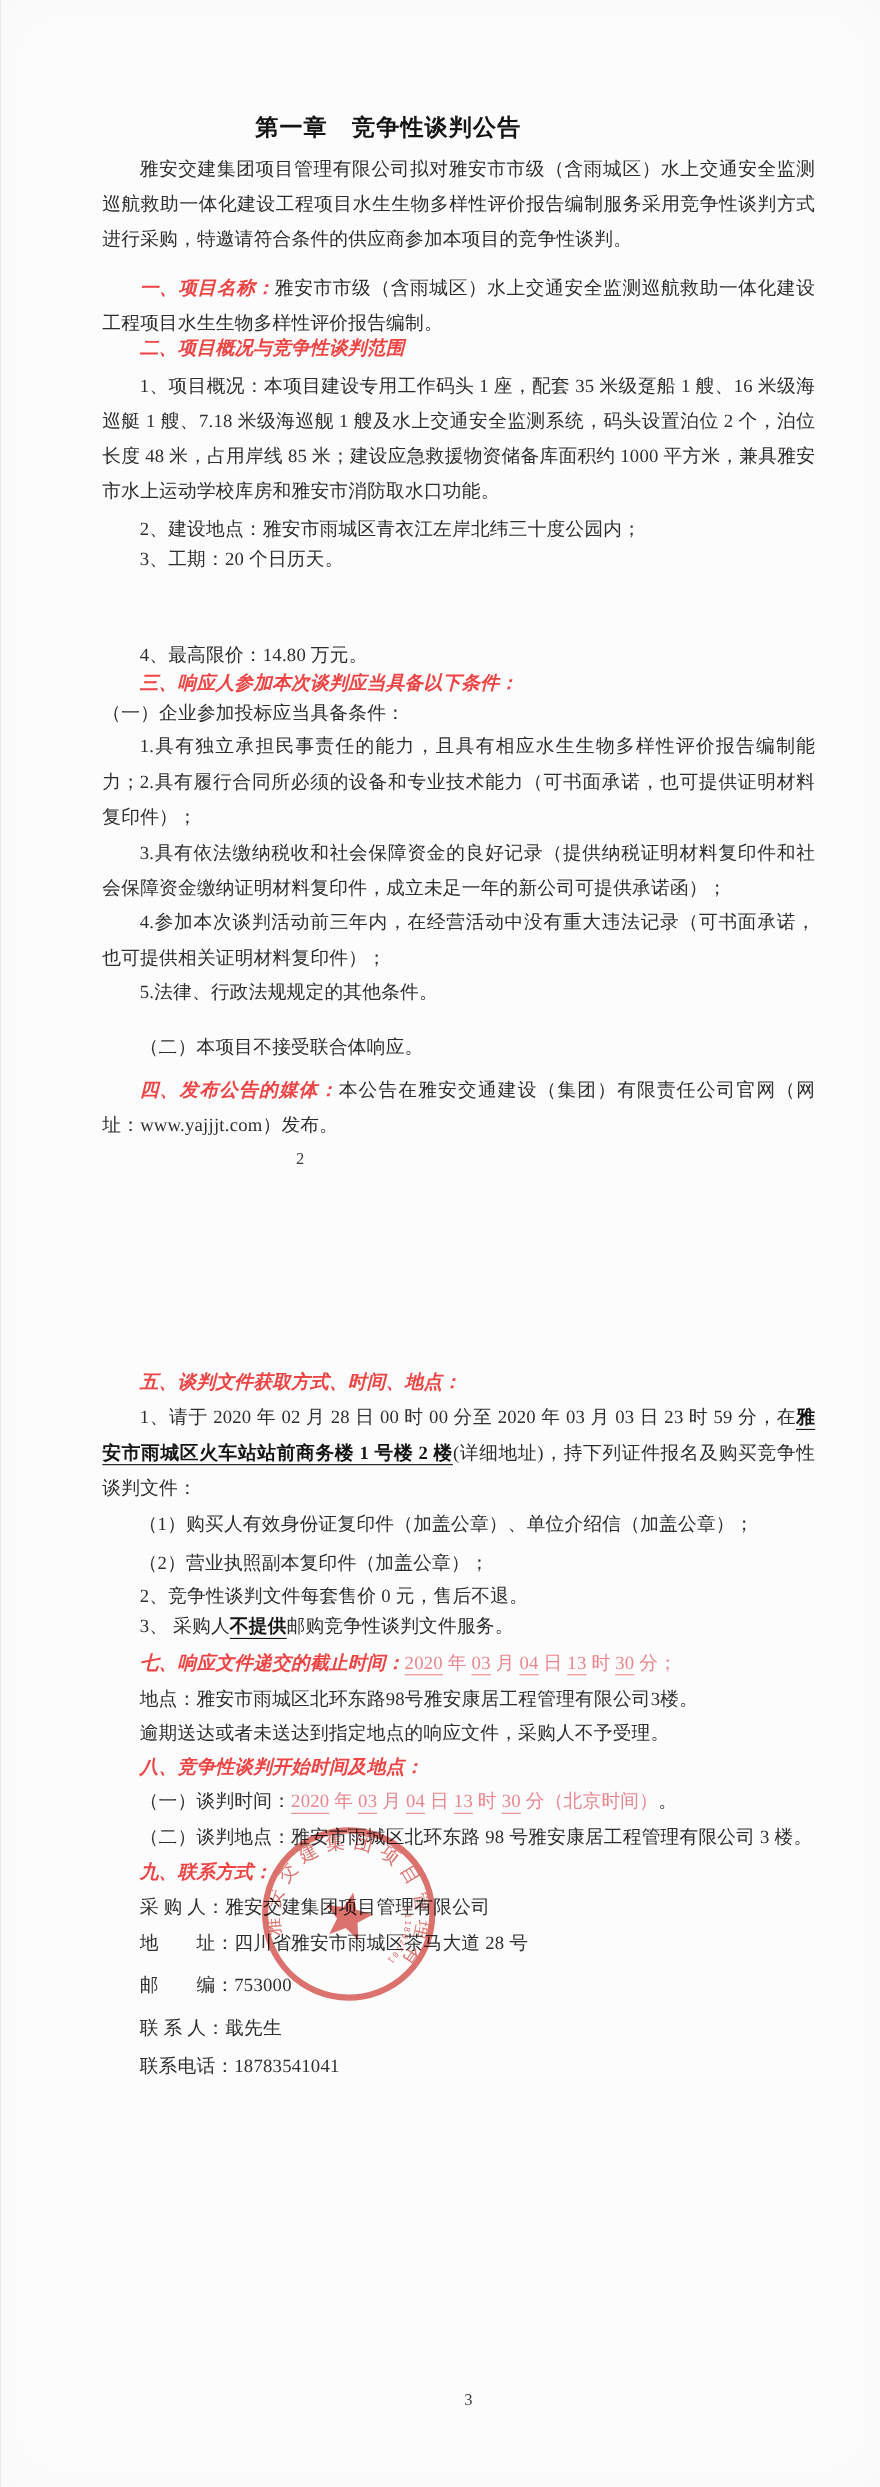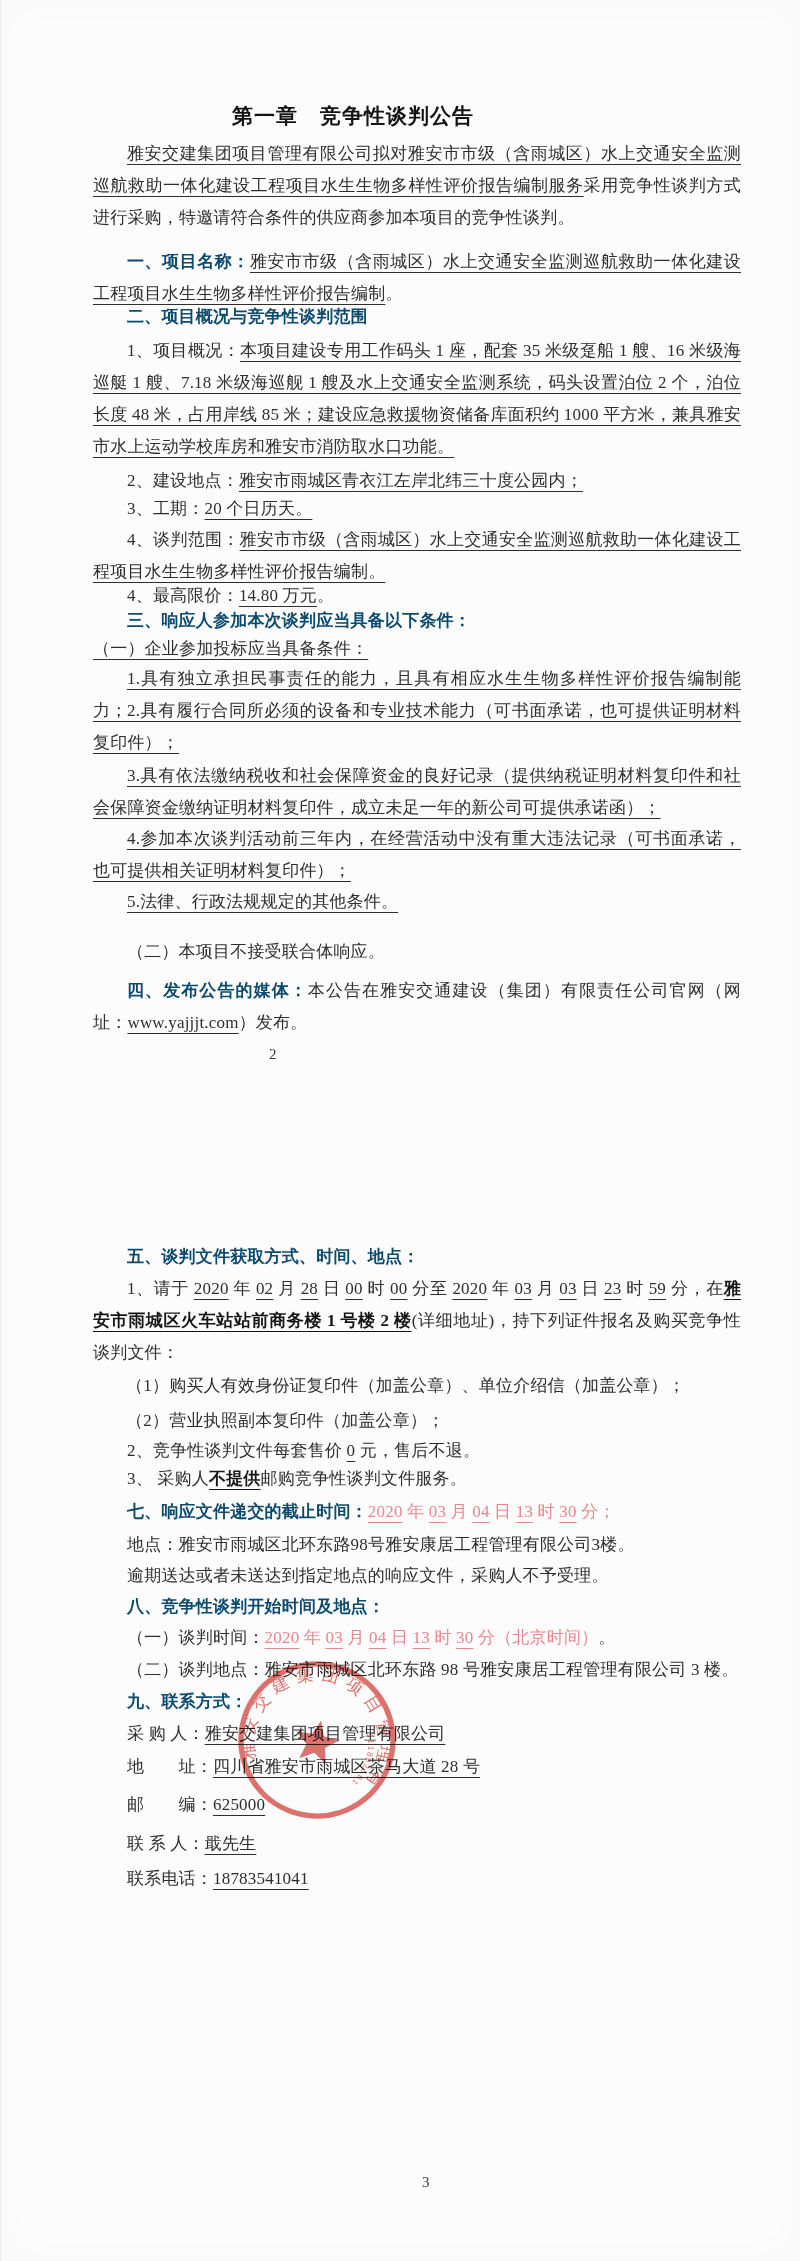--- a/index.html
+++ b/index.html
@@ -28,22 +28,22 @@
   .ind-s{text-indent:0.3em;margin-left:28px;}
   .title{
     left:0;width:704px;
     text-align:center;
     font-size:21px;
     font-weight:700;
     color:#141414;
     letter-spacing:1px;
   }
   .run{white-space:pre-wrap;}
-  .run.u{text-decoration:underline;text-underline-offset:5px;text-decoration-thickness:1px;}
-  .run.b{font-weight:700;color:#0c4a6e;}
+  .run.u{text-underline-offset:5px;text-decoration-thickness:1px;}
+  .run.b{font-weight:700;color:#ef4444;font-style:italic;}
   .run.bu{font-weight:700;color:#161616;text-decoration:underline;text-underline-offset:5px;}
   .run.r{color:var(--red,#e9868d);}
   .run.ru{color:var(--red,#e9868d);text-decoration:underline;text-underline-offset:5px;}
   .pagenum{
     position:absolute;
     font-size:15px;
     color:#3a3a3a;
   }
   #stamp{
     position:absolute;
@@ -62,21 +62,20 @@
 <div id="page">
 
   <div class="para title" style="top:100px">第一章　竞争性谈判公告</div>
 
   <div class="para ind" style="top:138px"><span class="run u">雅安交建集团项目管理有限公司拟对雅安市市级（含雨城区）水上交通安全监测巡航救助一体化建设工程项目水生生物多样性评价报告编制服务</span><span class="run">采用竞争性谈判方式进行采购，特邀请符合条件的供应商参加本项目的竞争性谈判。</span></div>
   <div class="para ind" style="top:246px"><span class="run b">一、项目名称：</span><span class="run u">雅安市市级（含雨城区）水上交通安全监测巡航救助一体化建设工程项目水生生物多样性评价报告编制</span><span class="run">。</span></div>
   <div class="para ind" style="top:301px"><span class="run b">二、项目概况与竞争性谈判范围</span></div>
   <div class="para ind" style="top:335px"><span class="run">1、项目概况：</span><span class="run u">本项目建设专用工作码头 1 座，配套 35 米级趸船 1 艘、16 米级海巡艇 1 艘、7.18 米级海巡舰 1 艘及水上交通安全监测系统，码头设置泊位 2 个，泊位长度 48 米，占用岸线 85 米；建设应急救援物资储备库面积约 1000 平方米，兼具雅安市水上运动学校库房和雅安市消防取水口功能。</span></div>
   <div class="para ind" style="top:465px"><span class="run">2、建设地点：</span><span class="run u">雅安市雨城区青衣江左岸北纬三十度公园内；</span></div>
   <div class="para ind" style="top:493px"><span class="run">3、工期：</span><span class="run u">20 个日历天。</span></div>
-  <div class="para ind" style="top:524px"><span class="run">4、谈判范围：</span><span class="run u">雅安市市级（含雨城区）水上交通安全监测巡航救助一体化建设工程项目水生生物多样性评价报告编制。</span></div>
   <div class="para ind" style="top:580px"><span class="run">4、最高限价：</span><span class="run u">14.80 万元</span><span class="run">。</span></div>
   <div class="para ind" style="top:605px"><span class="run b">三、响应人参加本次谈判应当具备以下条件：</span></div>
   <div class="para" style="top:633px"><span class="run u">（一）企业参加投标应当具备条件：</span></div>
   <div class="para ind" style="top:663px"><span class="run u">1.具有独立承担民事责任的能力，且具有相应水生生物多样性评价报告编制能力；</span></div>
   <div class="para ind" style="top:695px"><span class="run u">2.具有履行合同所必须的设备和专业技术能力（可书面承诺，也可提供证明材料复印件）；</span></div>
   <div class="para ind" style="top:760px"><span class="run u">3.具有依法缴纳税收和社会保障资金的良好记录（提供纳税证明材料复印件和社会保障资金缴纳证明材料复印件，成立未足一年的新公司可提供承诺函）；</span></div>
   <div class="para ind" style="top:823px"><span class="run u">4.参加本次谈判活动前三年内，在经营活动中没有重大违法记录（可书面承诺，也可提供相关证明材料复印件）；</span></div>
   <div class="para ind" style="top:886px"><span class="run u">5.法律、行政法规规定的其他条件。</span></div>
   <div class="para ind" style="top:936px"><span class="run">（二）本项目不接受联合体响应。</span></div>
   <div class="para ind" style="top:975px"><span class="run b">四、发布公告的媒体：</span><span class="run">本公告在雅安交通建设（集团）有限责任公司官网（网址：</span><span class="run u">www.yajjjt.com</span><span class="run">）发布。</span></div>
@@ -91,21 +90,21 @@
   <div class="para ind" style="top:1463px"><span class="run">3、 采购人</span><span class="run bu">不提供</span><span class="run">邮购竞争性谈判文件服务。</span></div>
   <div class="para ind" style="top:1496px"><span class="run b">七、响应文件递交的截止时间：</span><span class="run ru">2020</span><span class="run r"> 年 </span><span class="run ru">03</span><span class="run r"> 月 </span><span class="run ru">04</span><span class="run r"> 日 </span><span class="run ru">13</span><span class="run r"> 时 </span><span class="run ru">30</span><span class="run r"> 分；</span></div>
   <div class="para ind" style="top:1529px"><span class="run">地点：雅安市雨城区北环东路98号雅安康居工程管理有限公司3楼。</span></div>
   <div class="para ind" style="top:1560px"><span class="run">逾期送达或者未送达到指定地点的响应文件，采购人不予受理。</span></div>
   <div class="para ind" style="top:1591px"><span class="run b">八、竞争性谈判开始时间及地点：</span></div>
   <div class="para ind" style="top:1622px"><span class="run">（一）谈判时间：</span><span class="run ru">2020</span><span class="run r"> 年 </span><span class="run ru">03</span><span class="run r"> 月 </span><span class="run ru">04</span><span class="run r"> 日 </span><span class="run ru">13</span><span class="run r"> 时 </span><span class="run ru">30</span><span class="run r"> 分</span><span class="run r">（北京时间）</span><span class="run">。</span></div>
   <div class="para ind" style="top:1654px"><span class="run">（二）谈判地点：雅安市雨城区北环东路 98 号雅安康居工程管理有限公司 3 楼。</span></div>
   <div class="para ind" style="top:1686px"><span class="run b">九、联系方式：</span></div>
   <div class="para ind" style="top:1718px"><span class="run">采 购 人：</span><span class="run u">雅安交建集团项目管理有限公司</span></div>
   <div class="para ind" style="top:1751px"><span class="run">地　　址：</span><span class="run u">四川省雅安市雨城区茶马大道 28 号</span></div>
-  <div class="para ind" style="top:1789px"><span class="run">邮　　编：</span><span class="run u">625000</span></div>
+  <div class="para ind" style="top:1789px"><span class="run">邮　　编：</span><span class="run u">753000</span></div>
   <div class="para ind" style="top:1828px"><span class="run">联 系 人：</span><span class="run u">戢先生</span></div>
   <div class="para ind" style="top:1863px"><span class="run">联系电话：</span><span class="run u">18783541041</span></div>
 
   <div class="pagenum" style="top:2174px;left:421px">3</div>
 
   <svg id="stamp" viewBox="0 0 172 172" aria-hidden="true">
     <g transform="rotate(12 86 86)" fill="none">
       <circle cx="86" cy="86" r="76" stroke="#d8544e" stroke-width="5.5"></circle>
       <defs>
         <path id="nameArc" d="M 30,118 A 63,63 0 1 1 142,118"></path>

